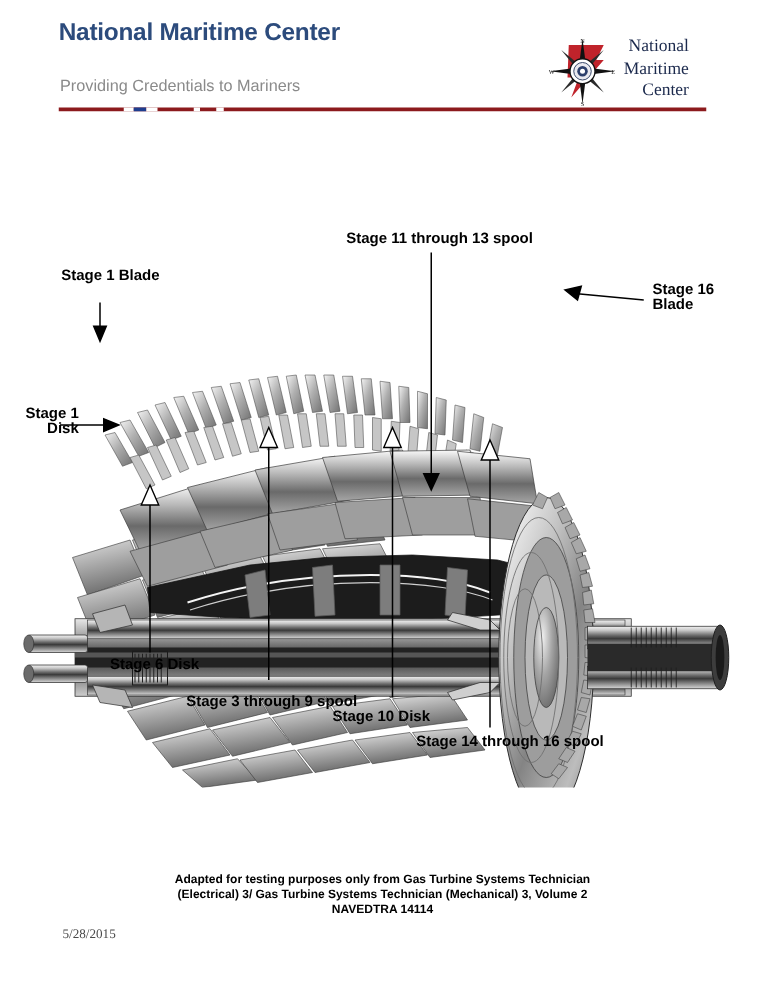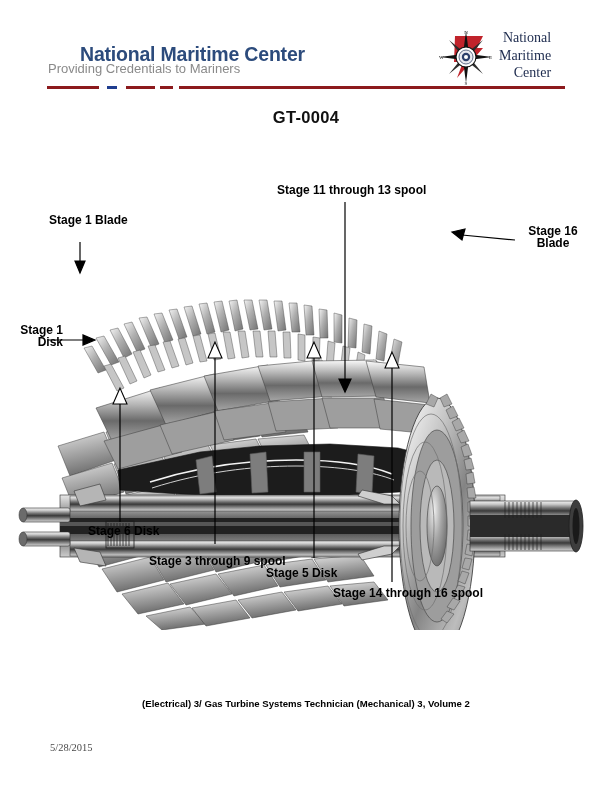--- a/index.html
+++ b/index.html
@@ -22,27 +22,26 @@
 
   
   .header {
     position: absolute;
     left: 0; top: 0;
     width: 612px;
     height: 95px;
   }
   .brand-title {
     position: absolute;
-    left: 47px; top: 43px;
+    left: 47px; top: 15px;
     font-size: 19.5px;
     font-weight: bold;
     color: #2c4b7c;
     letter-spacing: -0.2px;
     white-space: nowrap;
-    margin-left: 33px;
   }
   .brand-subtitle {
     position: absolute;
     left: 48px; top: 61px;
     font-size: 13px;
     font-weight: normal;
     color: #8a8a8a;
     white-space: nowrap;
   }
 
@@ -210,21 +209,20 @@
     <div class="rule-wrap">
       <div class="rule-base"></div>
       <div class="rule-gap-a"></div>
       <div class="rule-blue"></div>
       <div class="rule-gap-b"></div>
       <div class="rule-gap-c"></div>
       <div class="rule-gap-d"></div>
     </div>
   </div>
 
-  <div class="doc-title">GT-0004</div>
 
   <div class="figure">
 
     <svg width="612" height="470" viewBox="0 0 612 470">
       <defs>
         <linearGradient id="shaftG" x1="0" y1="0" x2="0" y2="1">
           <stop offset="0%" stop-color="#f2f2f2"></stop>
           <stop offset="18%" stop-color="#c9c9c9"></stop>
           <stop offset="40%" stop-color="#6e6e6e"></stop>
           <stop offset="55%" stop-color="#3a3a3a"></stop>
@@ -517,33 +515,35 @@
 
     <div class="callout" style="left:49px; top:55px;">Stage 1 Blade</div>
 
     <div class="callout two-line" style="left:17px; top:165px; width:46px; text-align:right;">
       <div>Stage 1</div>
       <div>Disk</div>
     </div>
 
     <div class="callout" style="left:277px; top:25px;">Stage 11 through 13 spool</div>
 
-    <div class="callout two-line" style="left:522px; top:66px; width:62px; text-align:center;">
+    <div class="callout two-line" style="left:522px; top:66px; width:62px; ">
       <div>Stage 16</div>
       <div>Blade</div>
     </div>
 
     <div class="callout" style="left:88px; top:366px;">Stage 6 Disk</div>
 
     <div class="callout" style="left:149px; top:364px;margin-top:32px;">Stage 3 through 9 spool</div>
 
-    <div class="callout" style="left:266px; top:408px;">Stage 5 Disk</div>
+    <div class="callout" style="left:266px; top:408px;">Stage 10 Disk</div>
 
     <div class="callout" style="left:333px; top:428px;">Stage 14 through 16 spool</div>
   </div>
 
   <div class="footer-note">
+    <div>Adapted for testing purposes only from Gas Turbine Systems Technician</div>
     <div>(Electrical) 3/ Gas Turbine Systems Technician (Mechanical) 3, Volume 2</div>
+    <div>NAVEDTRA 14114</div>
   </div>
 
   <div class="footer-date">5/28/2015</div>
 
 </div>
 
 </body></html>

